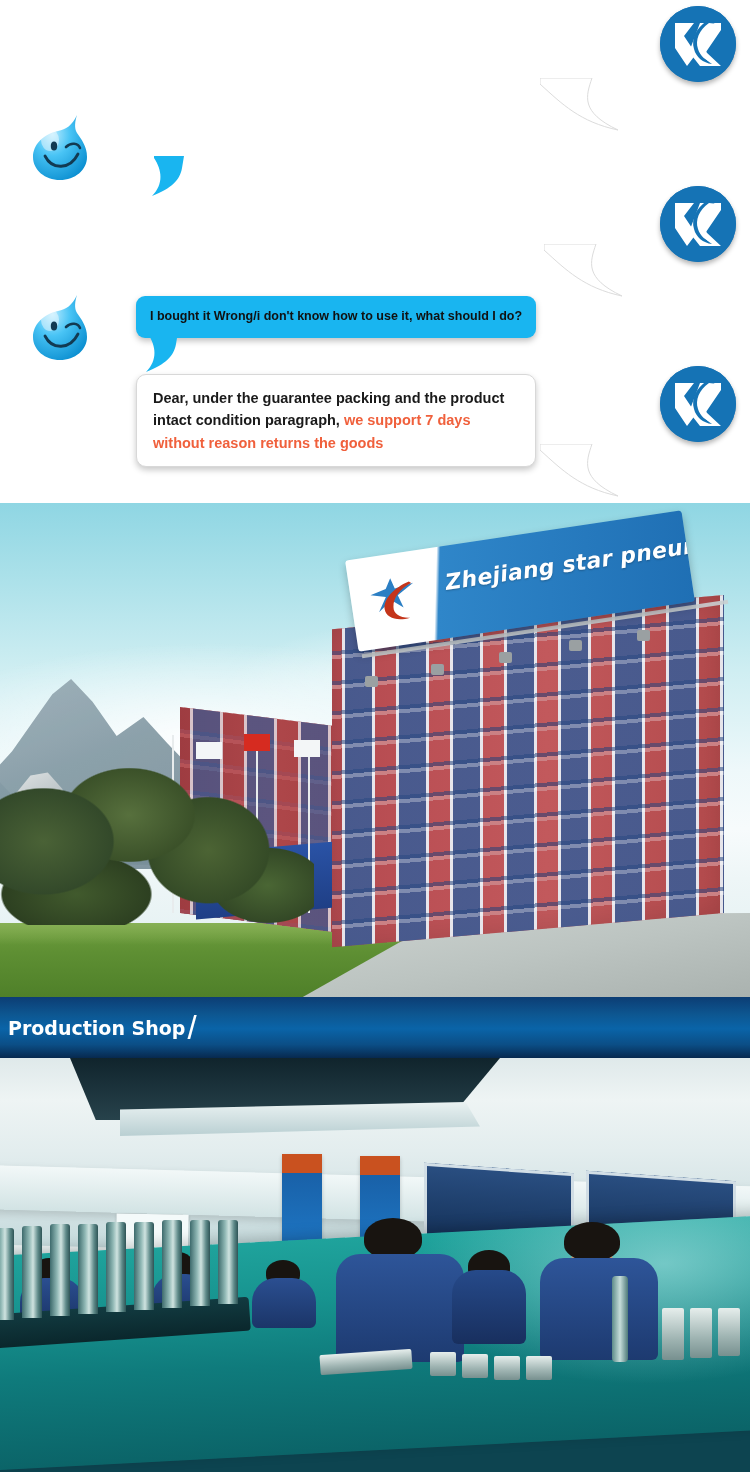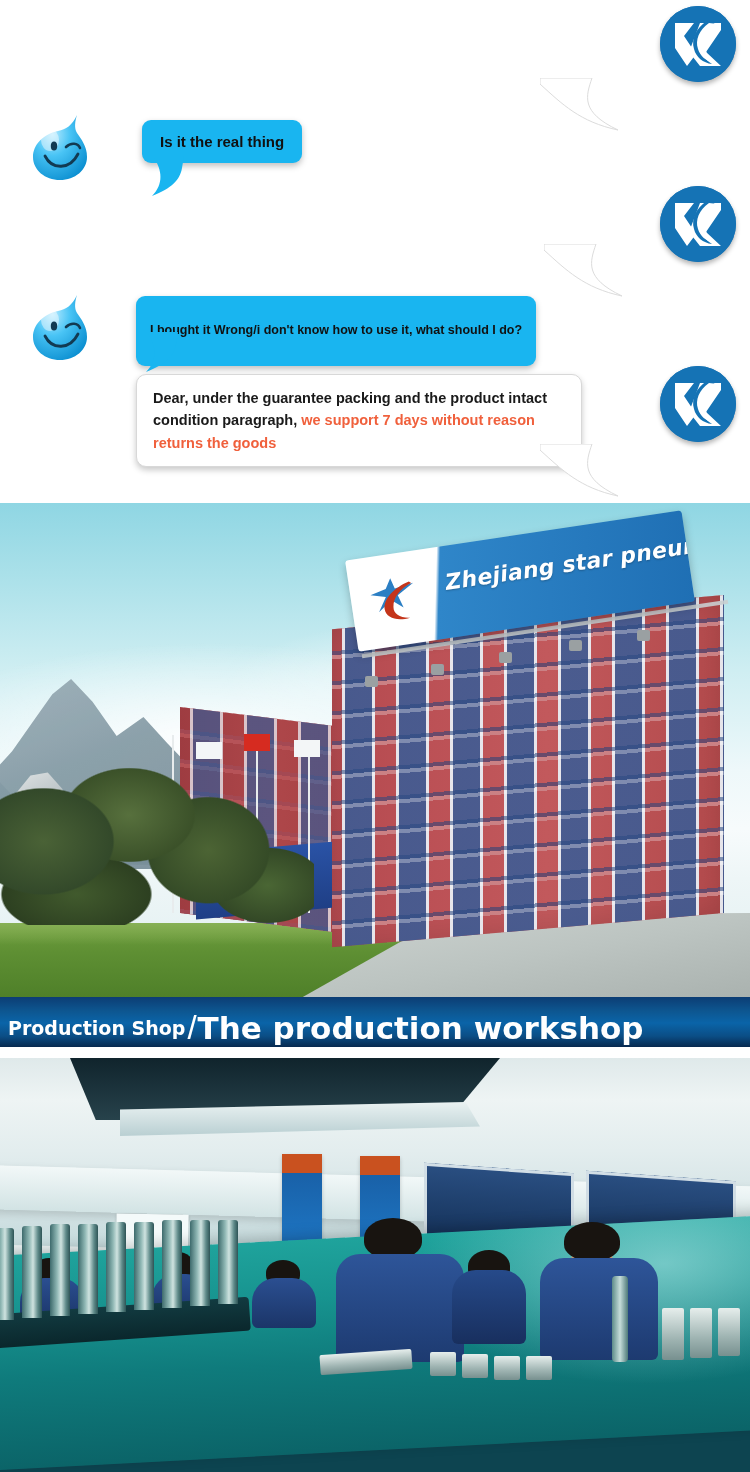--- a/index.html
+++ b/index.html
@@ -99,21 +99,21 @@
           font-size:22px;letter-spacing:.3px;white-space:nowrap;
           font-family:"DejaVu Sans",sans-serif;text-shadow:0 1px 2px rgba(0,0,0,.25);}
   .bblogo{position:absolute;left:16px;top:22px;width:54px;height:50px;}
   .lamp{position:absolute;width:13px;height:11px;background:#9aa0a2;border-radius:2px;}
   .railing{position:absolute;right:20px;bottom:366px;width:370px;height:4px;
            background:#c9ced0;transform:rotate(-8.5deg);opacity:.9;}
   .flagpole{position:absolute;width:2px;background:#e8eced;bottom:84px;}
   .flag{position:absolute;width:26px;height:17px;}
 
   
-  #banner{position:absolute;left:0;top:997px;width:750px;height:50px;
+  #banner{position:absolute;left:0;top:997px;width:750px;height:61px;
           background:linear-gradient(180deg,#0c3d74 0%,#0d5690 28%,#0a64a8 52%,#0b4e86 78%,#07294f 100%);
           overflow:hidden;}
   #banner .inner{position:absolute;left:8px;top:0;height:61px;display:flex;align-items:center;}
   .bn-small{color:#fff;font-size:19px;font-weight:700;white-space:nowrap;
             font-family:"DejaVu Sans",sans-serif;}
   .bn-slash{color:#fff;font-size:33px;font-weight:400;margin:0 1px 0 2px;line-height:1;}
   .bn-big{color:#fff;font-size:31px;font-weight:700;white-space:nowrap;
           font-family:"DejaVu Sans",sans-serif;}
 
   
@@ -185,23 +185,20 @@
           <stop offset="100%" stop-color="#0a8ed0"></stop>
         </radialGradient>
       </defs>
       <path d="M47 3 C42 14 36 17 28 19 C13 22 3 33 3 45 C3 58 15 68 30 68 C45 68 57 58 57 45 C57 34 51 27 47 21 C44 16 45 9 47 3 Z" fill="url(#sg1)"></path>
       <ellipse cx="20" cy="28" rx="9" ry="11" fill="#ffffff" opacity=".45"></ellipse>
       <ellipse cx="24" cy="34" rx="3.2" ry="4.6" fill="#123a52"></ellipse>
       <path d="M36 35 C41 30 48 31 50 36" stroke="#123a52" stroke-width="2.6" fill="none" stroke-linecap="round"></path>
       <path d="M15 44 C22 58 40 58 48 42" stroke="#123a52" stroke-width="2.8" fill="none" stroke-linecap="round"></path>
     </svg>
   </div>
-  <div class="bub-blue" style="left:142px;top:120px;">
-    <span>Is it the real thing</span>
-  </div>
   <div class="tail-bl" style="left:150px;top:156px;">
     <svg width="46" height="42" viewBox="0 0 46 42">
       <path d="M4 0 L34 0 L32 12 C30 24 22 32 2 40 C14 28 12 14 4 2 Z" fill="#19b5f0"></path>
     </svg>
   </div>
 
   <div class="avatar-logo" style="right:14px;top:186px;">
     <svg width="76" height="76" viewBox="0 0 76 76" aria-hidden="true">
       <circle cx="38" cy="38" r="38" fill="#1573b5"></circle>
       <path d="M15 17 L34 17 L24 30 L36 48 L27 60 L15 42 Z" fill="#fff"></path>
@@ -225,39 +222,39 @@
           <stop offset="100%" stop-color="#0a8ed0"></stop>
         </radialGradient>
       </defs>
       <path d="M47 3 C42 14 36 17 28 19 C13 22 3 33 3 45 C3 58 15 68 30 68 C45 68 57 58 57 45 C57 34 51 27 47 21 C44 16 45 9 47 3 Z" fill="url(#sg2)"></path>
       <ellipse cx="20" cy="28" rx="9" ry="11" fill="#ffffff" opacity=".45"></ellipse>
       <ellipse cx="24" cy="34" rx="3.2" ry="4.6" fill="#123a52"></ellipse>
       <path d="M36 35 C41 30 48 31 50 36" stroke="#123a52" stroke-width="2.6" fill="none" stroke-linecap="round"></path>
       <path d="M15 44 C22 58 40 58 48 42" stroke="#123a52" stroke-width="2.8" fill="none" stroke-linecap="round"></path>
     </svg>
   </div>
-  <div class="bub-blue" style="left:136px;top:296px;font-size:12.5px;padding:26px 14px;">
+  <div class="bub-blue" style="left:136px;top:296px;font-size:12.5px;padding:12px 14px;">
     <span>I bought it Wrong/i don't know how to use it, what should I do?</span>
   </div>
   <div class="tail-bl" style="left:144px;top:332px;">
     <svg width="46" height="42" viewBox="0 0 46 42">
       <path d="M4 0 L34 0 L32 12 C30 24 22 32 2 40 C14 28 12 14 4 2 Z" fill="#19b5f0"></path>
     </svg>
   </div>
 
   <div class="avatar-logo" style="right:14px;top:366px;">
     <svg width="76" height="76" viewBox="0 0 76 76" aria-hidden="true">
       <circle cx="38" cy="38" r="38" fill="#1573b5"></circle>
       <path d="M15 17 L34 17 L24 30 L36 48 L27 60 L15 42 Z" fill="#fff"></path>
       <path d="M40 17 L61 17 L61 24 L46 46 L61 60 L40 60 L29 46 Z" fill="#fff"></path>
       <path d="M47 15 C36 22 31 33 34 43 C36 51 43 57 52 58 C45 54 41 47 42 39 C43 30 48 22 56 16 Z" fill="#1573b5"></path>
       <path d="M49 17 C39 24 35 34 38 43 C40 50 46 55 54 57 C48 52 45 46 46 39 C47 31 52 24 58 18 Z" fill="#fff"></path>
     </svg>
   </div>
-  <div class="bub" style="left:136px;top:374px;width:446px;">
+  <div class="bub" style="left:136px;top:374px;width:400px;">
     <span>Dear, under the guarantee packing and the product intact condition paragraph, <span class="hl">we support 7 days without reason returns the goods</span></span>
   </div>
   <div class="tail-wr" style="left:540px;top:444px;">
     <svg width="86" height="54" viewBox="0 0 86 54">
       <path d="M0 0 L52 0 C46 18 40 34 78 52 C40 44 22 26 0 6 Z" fill="#fff" stroke="#dcdcdc" stroke-width="1"></path>
     </svg>
   </div>
 </section>
 
 <figure id="building" style="margin:0;">
@@ -300,21 +297,20 @@
   <div class="flag" style="left:196px;bottom:238px;background:#f3f6f7;"></div>
   <div class="flag" style="left:244px;bottom:246px;background:#d62b20;"></div>
   <div class="flag" style="left:294px;bottom:240px;background:#f3f6f7;"></div>
   <div class="trees"></div>
 </figure>
 
 <div id="banner">
   <div class="inner">
     <span class="bn-small">Production Shop</span>
     <span class="bn-slash">/</span>
-    <span class="bn-big">The production workshop</span>
   </div>
 </div>
 
 <figure id="workshop" style="margin:0;">
   <div class="ws-wall"></div>
   <div class="ws-ceil"></div>
   <div class="ws-duct"></div>
   <div class="ws-beam"></div>
   <div class="ws-beam2"></div>
   <div class="ws-paper"></div>

